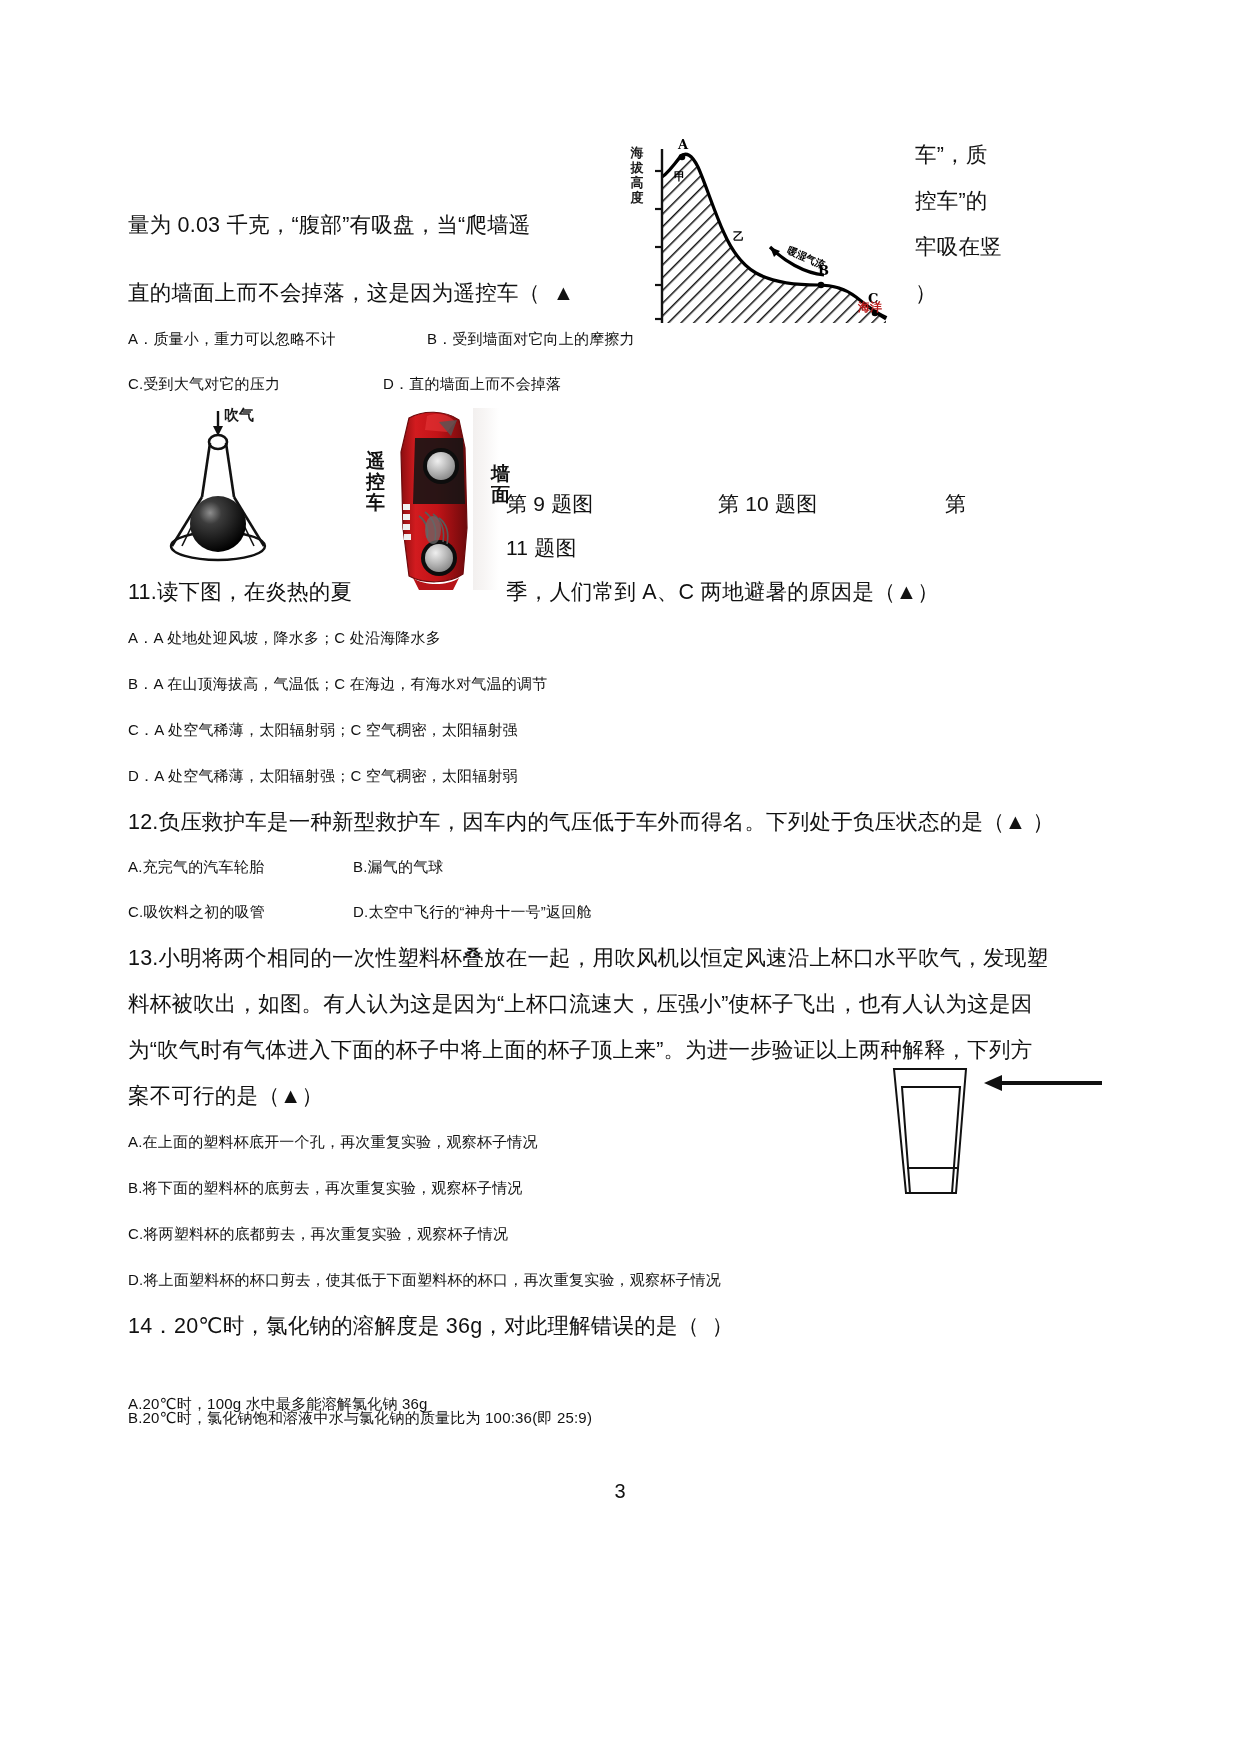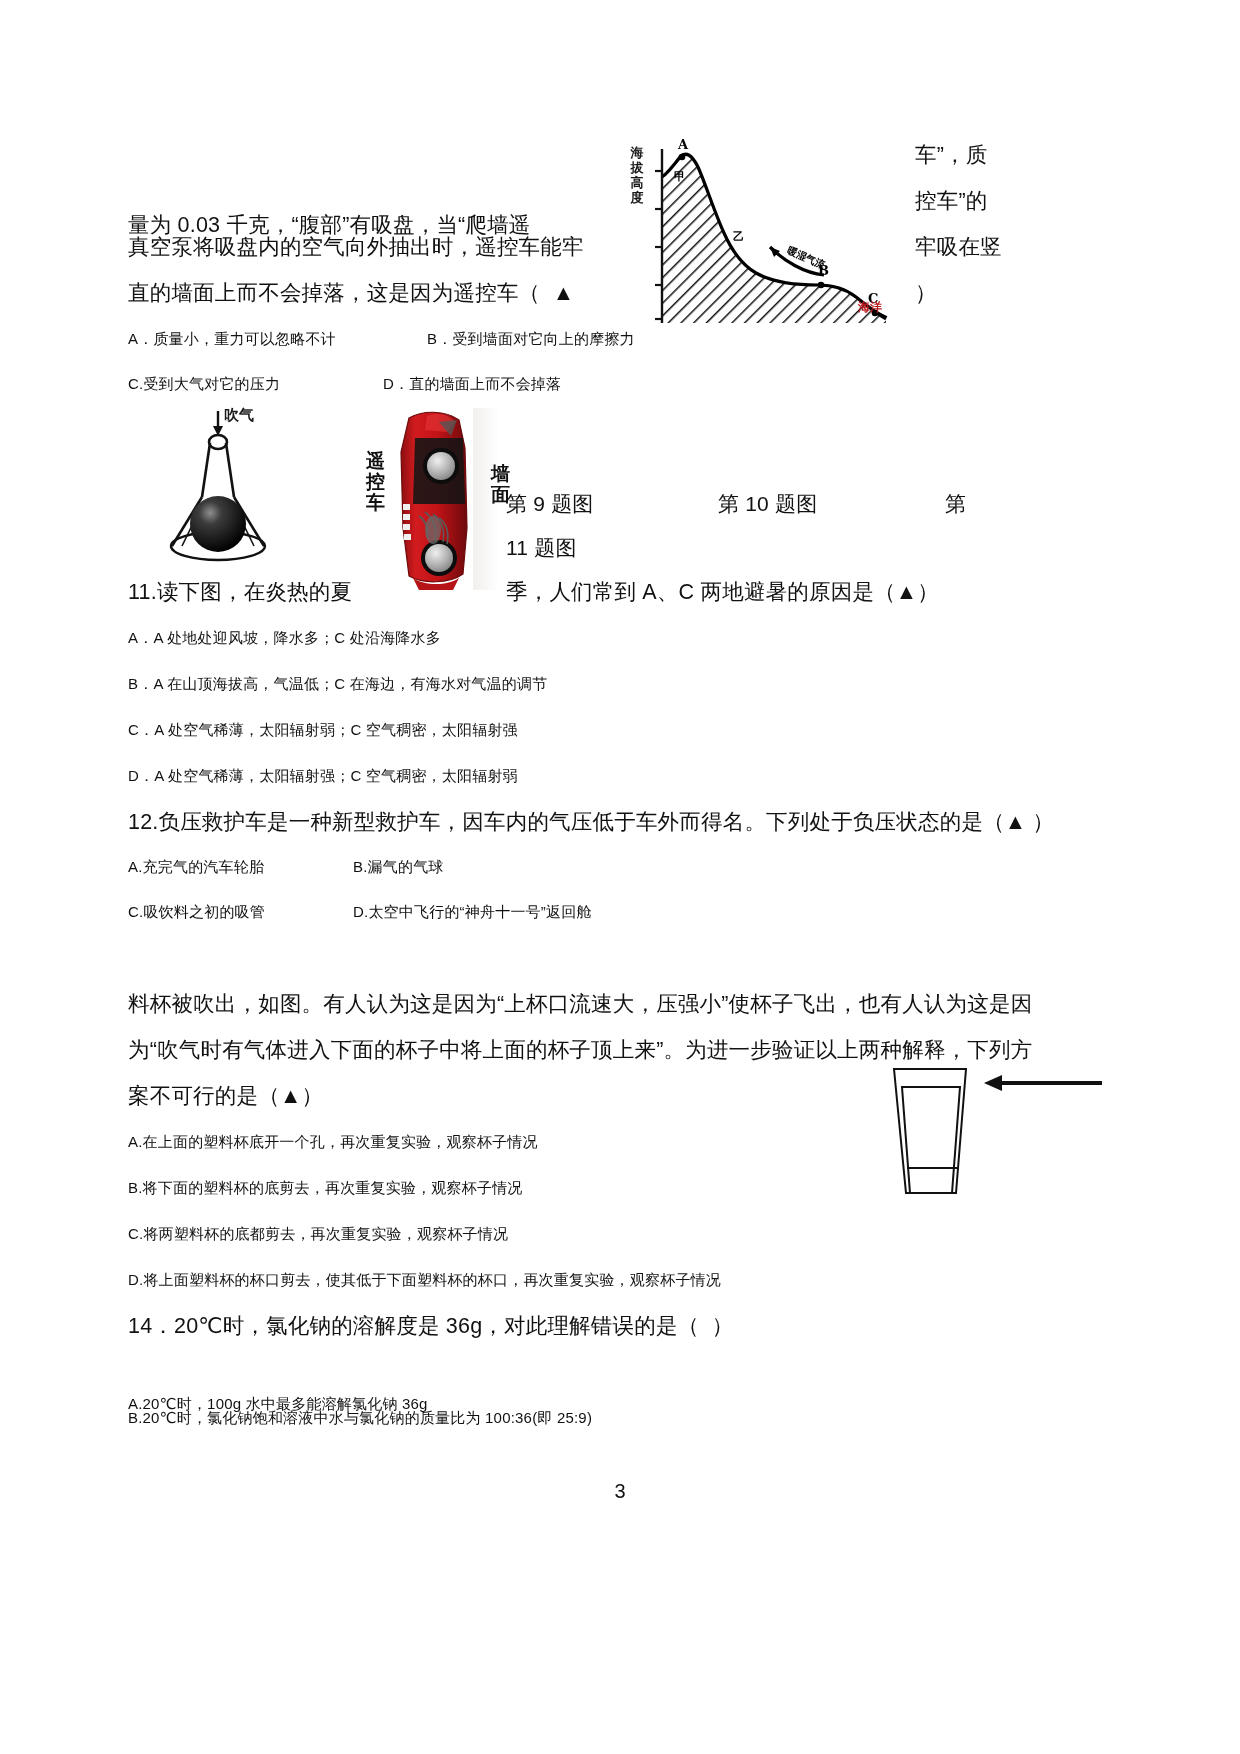--- a/index.html
+++ b/index.html
@@ -153,21 +153,20 @@
 </head>
 <body>
 
 <div class="page">
 
   <div class="line q" style="left:915px; top:141px;">车”，质</div>
 
   <div class="line q" style="left:128px; top:187px;margin-top:24px;">量为 0.03 千克，“腹部”有吸盘，当“爬墙遥</div>
   <div class="line q" style="left:915px; top:187px;">控车”的</div>
 
-  <div class="line q" style="left:128px; top:233px;">真空泵将吸盘内的空气向外抽出时，遥控车能牢</div>
   <div class="line q" style="left:915px; top:233px;">牢吸在竖</div>
 
   <div class="line q" style="left:128px; top:279px;">直的墙面上而不会掉落，这是因为遥控车（  ▲</div>
   <div class="line q" style="left:915px; top:279px;">）</div>
 
   <div class="line opt" style="left:128px; top:325px;">A．质量小，重力可以忽略不计</div>
   <div class="line opt" style="left:427px; top:325px;">B．受到墙面对它向上的摩擦力</div>
   <div class="line opt" style="left:128px; top:370px;">C.受到大气对它的压力</div>
   <div class="line opt" style="left:383px; top:370px;">D．直的墙面上而不会掉落</div>
 
@@ -328,20 +327,21 @@
   <div class="line opt" style="left:128px; top:670px;">B．A 在山顶海拔高，气温低；C 在海边，有海水对气温的调节</div>
   <div class="line opt" style="left:128px; top:716px;">C．A 处空气稀薄，太阳辐射弱；C 空气稠密，太阳辐射强</div>
   <div class="line opt" style="left:128px; top:762px;">D．A 处空气稀薄，太阳辐射强；C 空气稠密，太阳辐射弱</div>
 
   <div class="line q" style="left:128px; top:808px;">12.负压救护车是一种新型救护车，因车内的气压低于车外而得名。下列处于负压状态的是（▲ ）</div>
   <div class="line opt" style="left:128px; top:853px;">A.充完气的汽车轮胎</div>
   <div class="line opt" style="left:353px; top:853px;">B.漏气的气球</div>
   <div class="line opt" style="left:128px; top:898px;">C.吸饮料之初的吸管</div>
   <div class="line opt" style="left:353px; top:898px;">D.太空中飞行的“神舟十一号”返回舱</div>
 
+  <div class="line q" style="left:128px; top:944px;">13.小明将两个相同的一次性塑料杯叠放在一起，用吹风机以恒定风速沿上杯口水平吹气，发现塑</div>
   <div class="line q" style="left:128px; top:990px;">料杯被吹出，如图。有人认为这是因为“上杯口流速大，压强小”使杯子飞出，也有人认为这是因</div>
   <div class="line q" style="left:128px; top:1036px;">为“吹气时有气体进入下面的杯子中将上面的杯子顶上来”。为进一步验证以上两种解释，下列方</div>
   <div class="line q" style="left:128px; top:1082px;">案不可行的是（▲）</div>
 
   <div class="line opt" style="left:128px; top:1128px;">A.在上面的塑料杯底开一个孔，再次重复实验，观察杯子情况</div>
   <div class="line opt" style="left:128px; top:1174px;">B.将下面的塑料杯的底剪去，再次重复实验，观察杯子情况</div>
   <div class="line opt" style="left:128px; top:1220px;">C.将两塑料杯的底都剪去，再次重复实验，观察杯子情况</div>
   <div class="line opt" style="left:128px; top:1266px;">D.将上面塑料杯的杯口剪去，使其低于下面塑料杯的杯口，再次重复实验，观察杯子情况</div>
 
   <div class="fig-cups">

